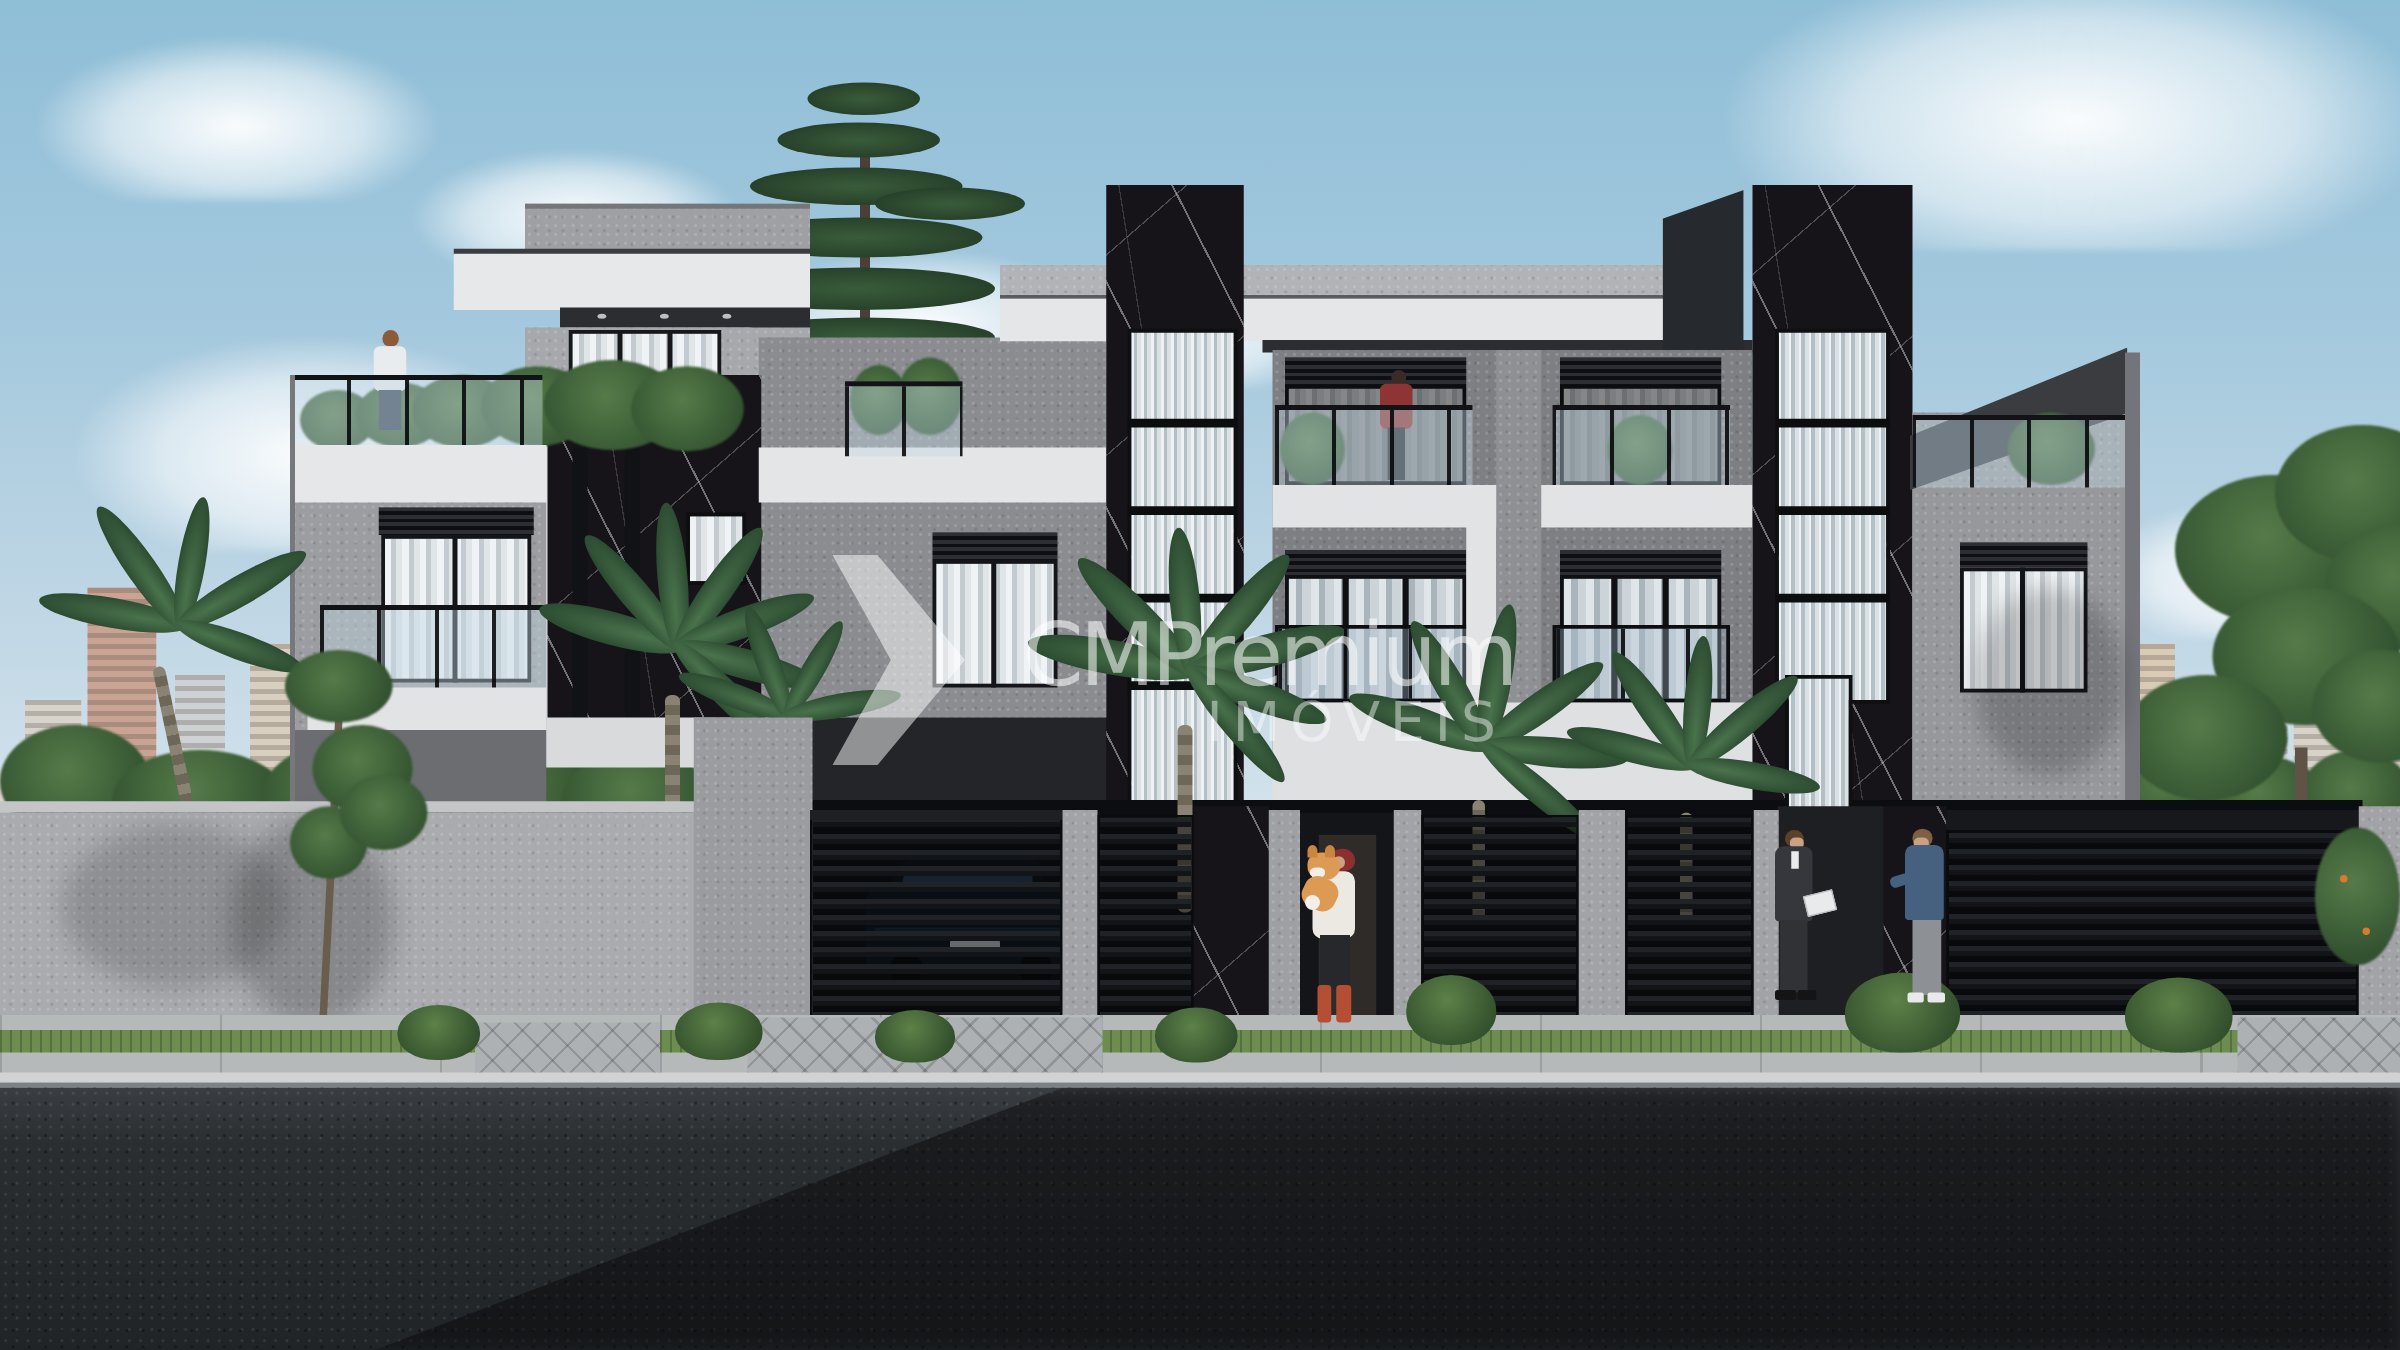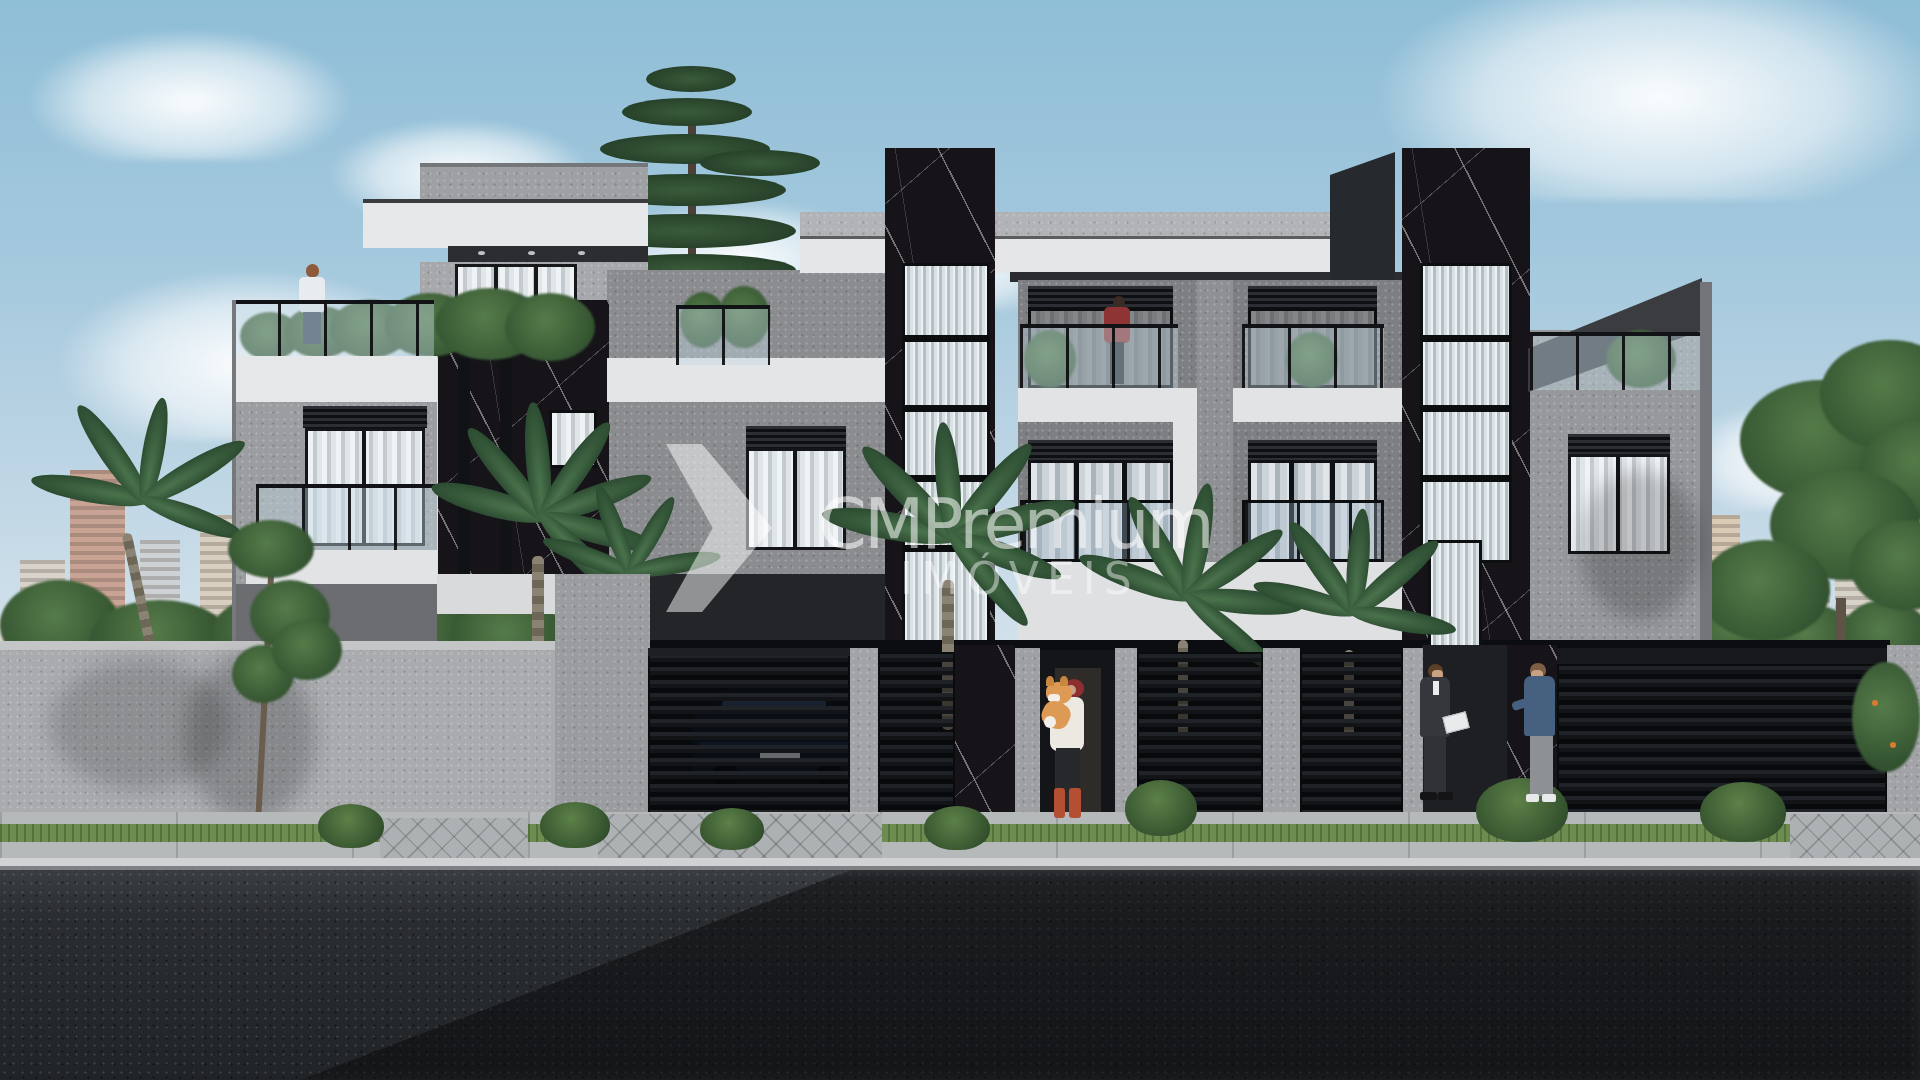--- a/index.html
+++ b/index.html
@@ -40,21 +40,21 @@
       repeating-linear-gradient(45deg,rgba(0,0,0,.16) 0 2px,transparent 2px 17px),
       repeating-linear-gradient(-45deg,rgba(0,0,0,.16) 0 2px,transparent 2px 17px);}
   .grass{background-color:#6d8d50;background-image:repeating-linear-gradient(90deg,rgba(10,30,8,.25) 0 2px,transparent 2px 8px);}
   .asphalt{background:linear-gradient(180deg,#3a3d41 0px,#2b2e31 45px,#212427 100%);}
   .asphalt:after{content:"";position:absolute;inset:0;background-image:
       radial-gradient(rgba(255,255,255,.10) 1px,transparent 1.3px),
       radial-gradient(rgba(0,0,0,.35) 1px,transparent 1.4px);
       background-size:9px 9px,13px 13px;background-position:0 0,4px 6px;}
   
   .wm-brand{font-weight:normal;font-size:70px;letter-spacing:-3px;color:rgba(255,255,255,.55);white-space:nowrap;}
-  .wm-tag{font-size:44px;letter-spacing:8px;color:rgba(255,255,255,.44);text-align:left;white-space:nowrap;}
+  .wm-tag{font-size:44px;letter-spacing:8px;color:rgba(255,255,255,.44);text-align:center;white-space:nowrap;}
   .wm-arrow{background:rgba(255,255,255,.5);clip-path:polygon(0% 0%,34% 0%,100% 50%,34% 100%,0% 100%,44% 50%);}
 </style>
 </head>
 <body>
 
 <div id="stage">
 
   <div class="abs sky" style="left:0;top:0;width:1920px;height:900px"></div>
   <div class="abs cloud" style="left:30px;top:30px;width:320px;height:130px"></div>
   <div class="abs cloud" style="left:60px;top:270px;width:380px;height:170px"></div>

